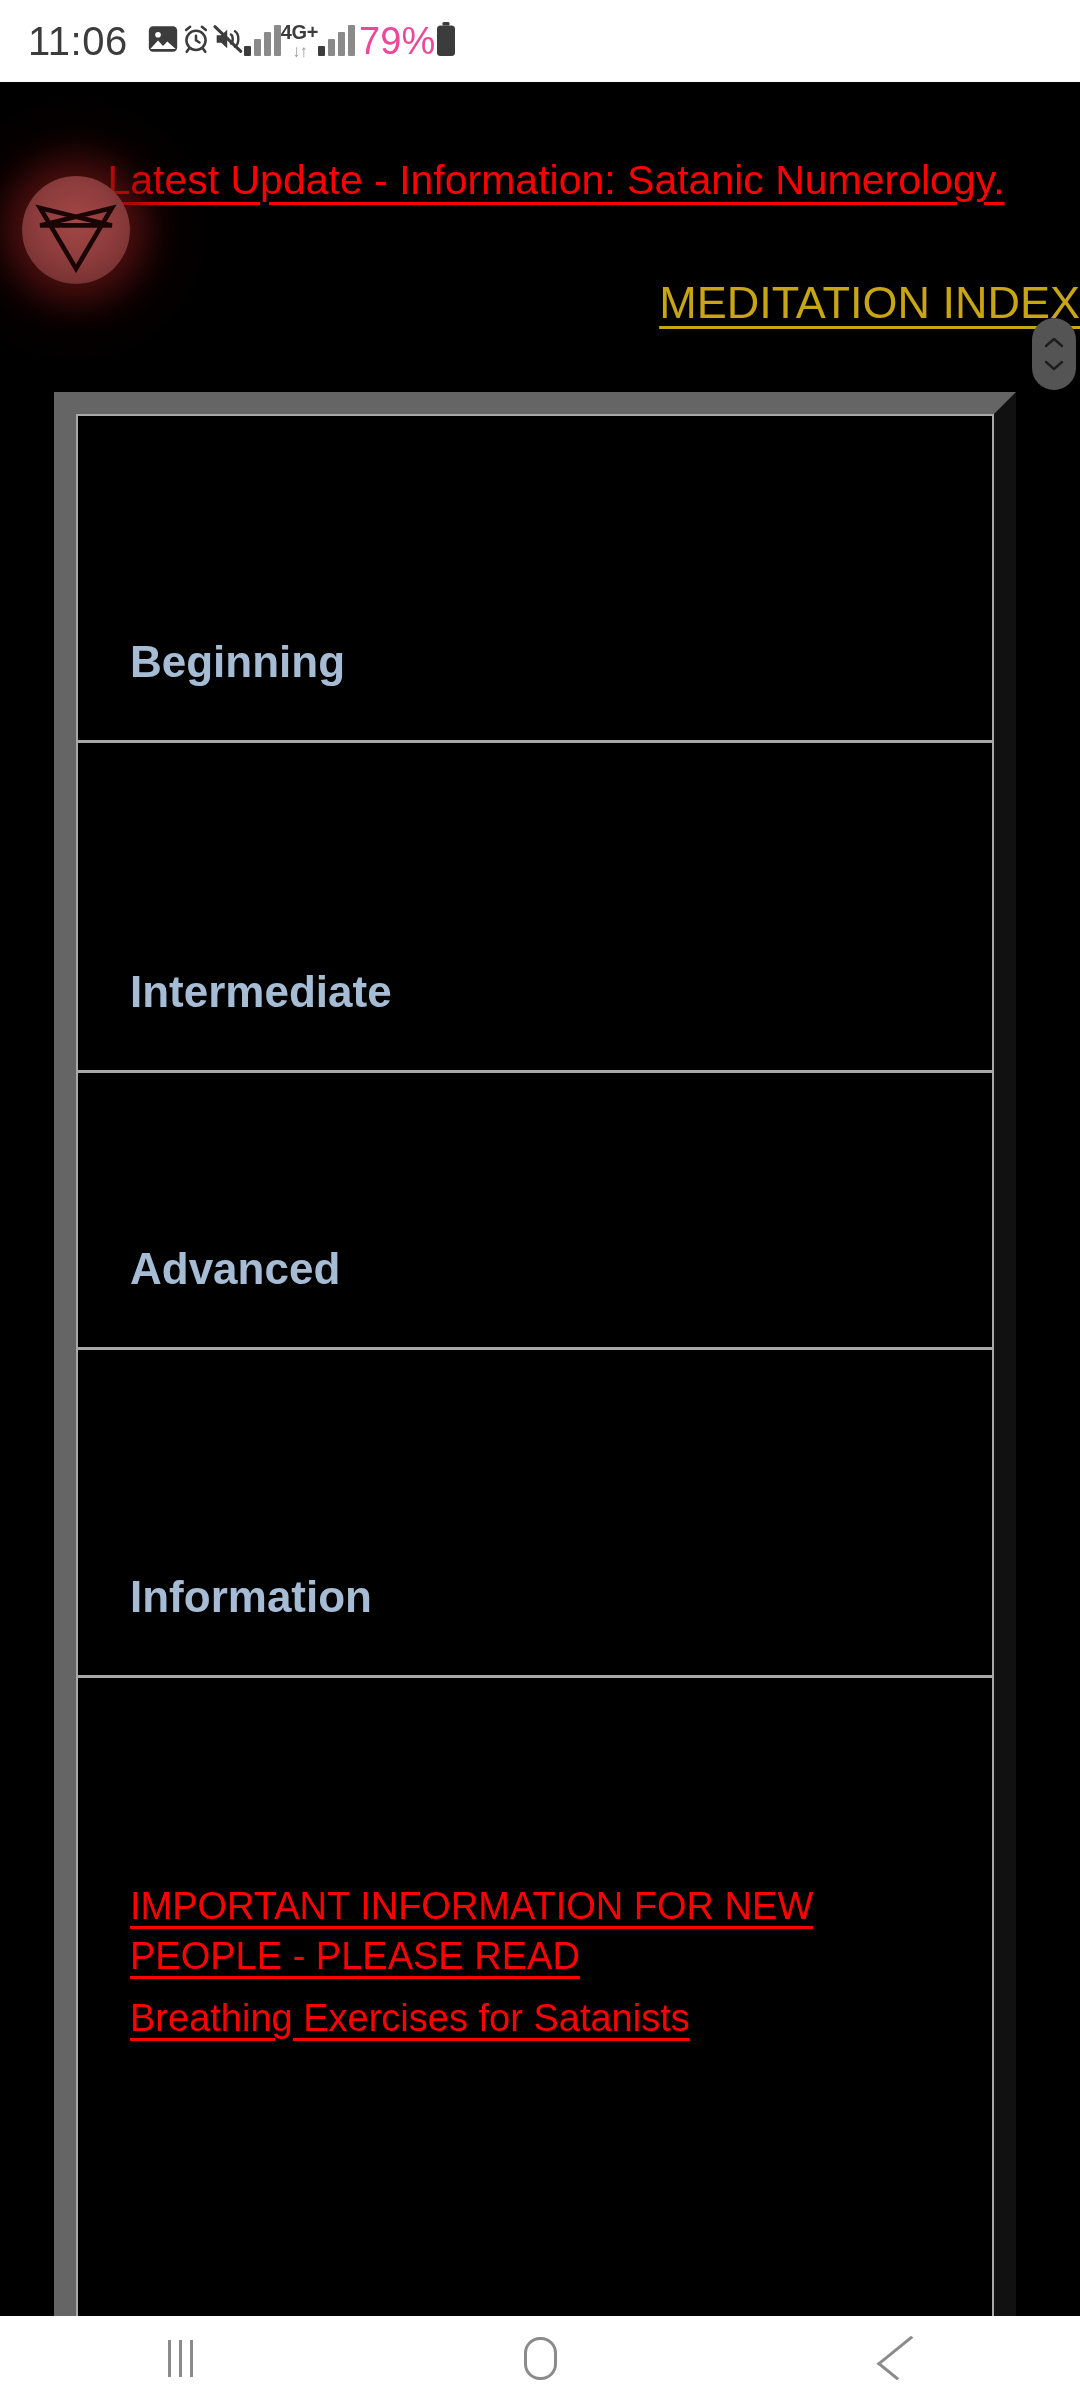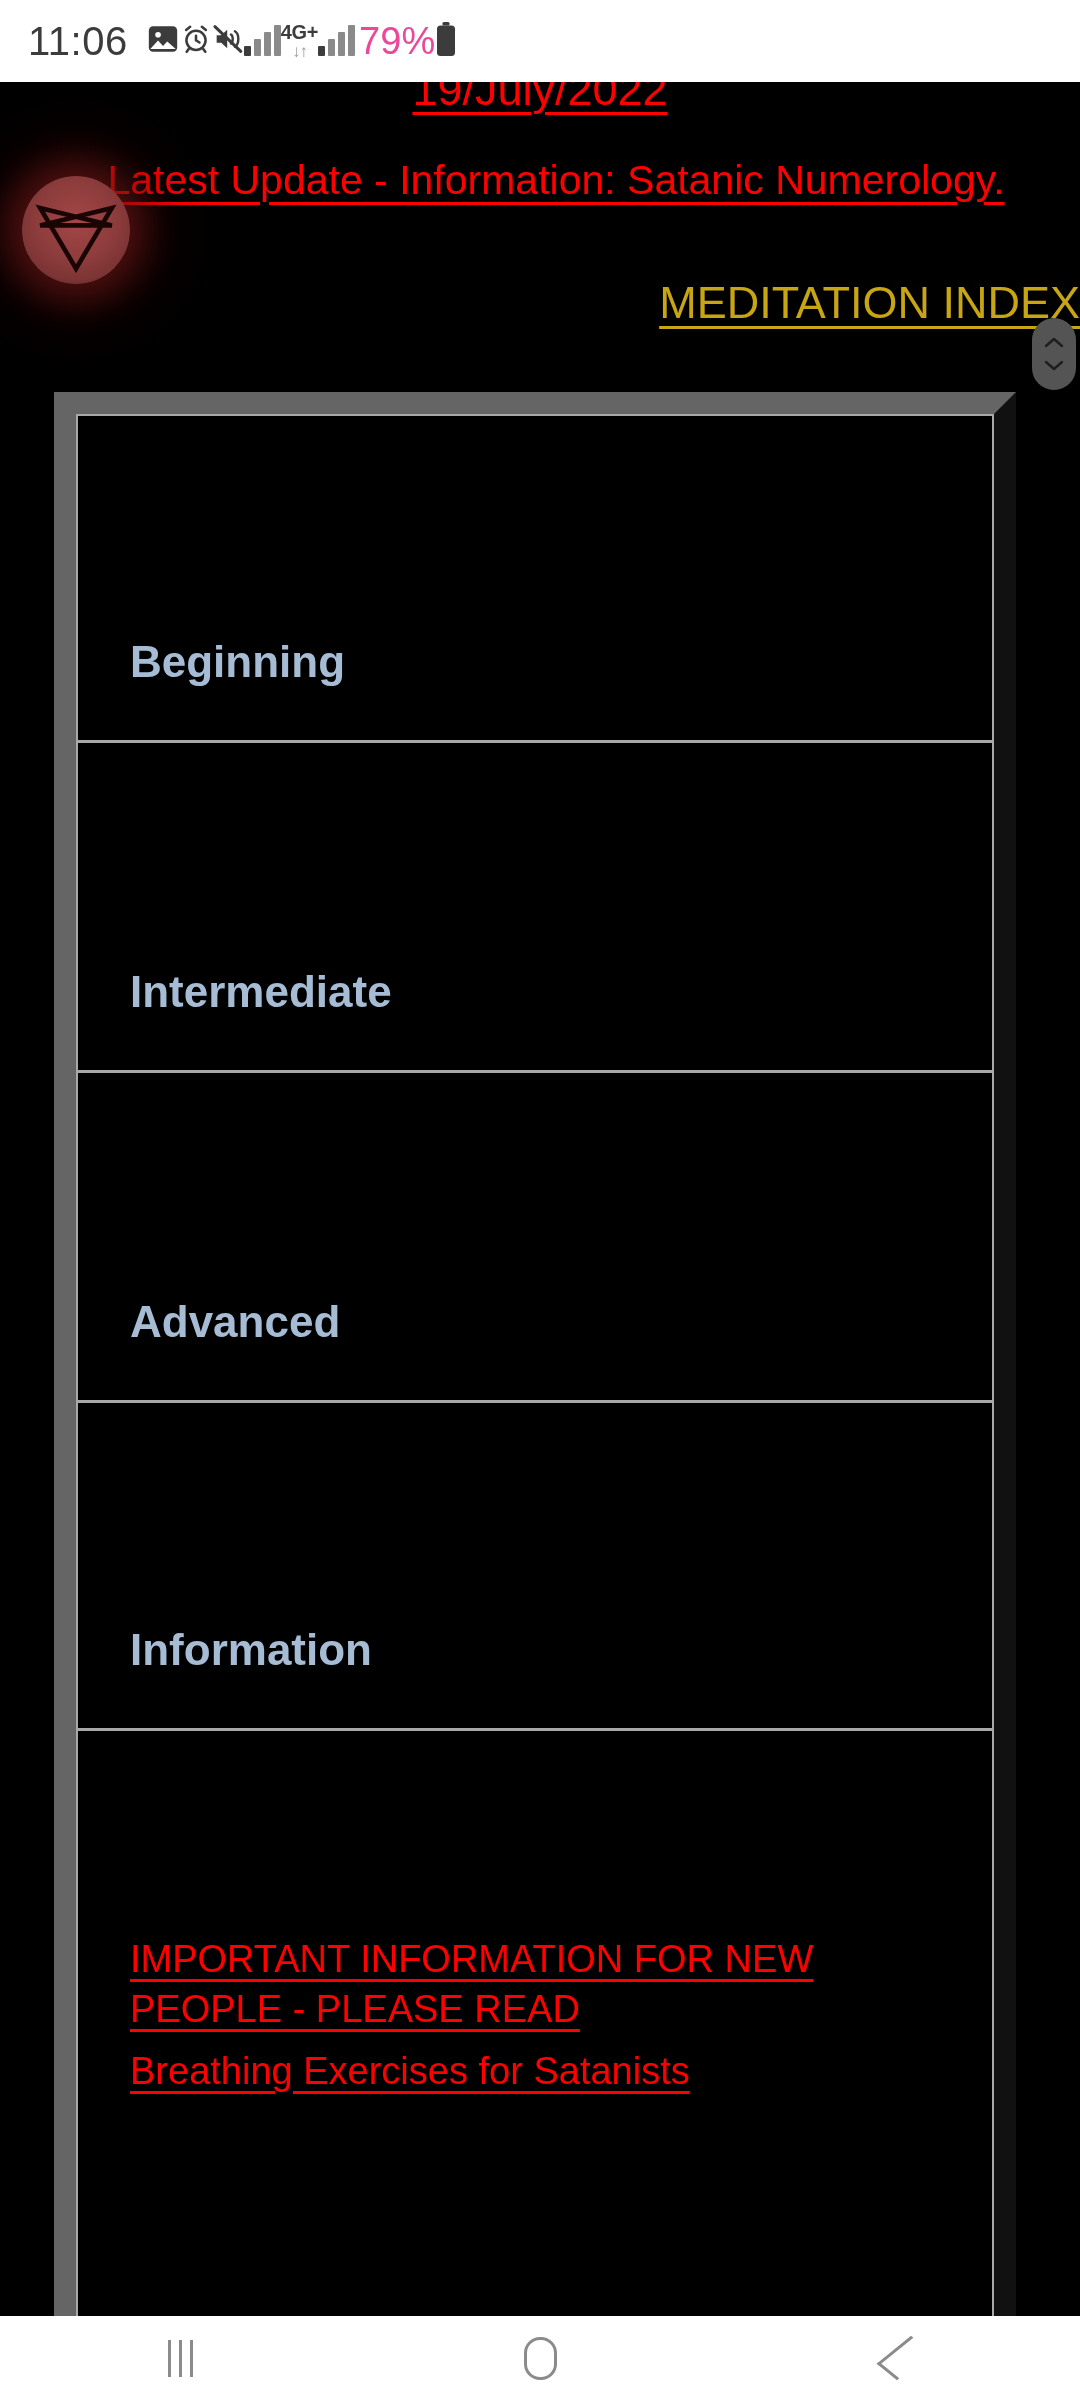--- a/index.html
+++ b/index.html
@@ -183,21 +183,21 @@
   }
   .trow:last-child { border-bottom: none; }
   .trow-label {
     color: #a5bcd4;
     font-size: 44px;
     font-weight: bold;
     line-height: 1;
   }
   .r1 { height: 327px; }
   .r2 { height: 330px; }
-  .r3 { height: 330px; }
+  .r3 { height: 277px; }
   .r4 { height: 328px; }
 
   
   .links-row {
     padding: 8px 0 0 52px;
     display: block;
     height: 600px;
     position: relative;
     background:#000;
   }
@@ -313,21 +313,20 @@
         <svg width="22" height="36" viewBox="0 0 14 24">
           <rect x="4.6" y="0.6" width="4.8" height="2.4" rx="1" fill="#3c3c3c"></rect>
           <rect x="1" y="3" width="12" height="20.4" rx="2.4" fill="#3c3c3c"></rect>
         </svg>
       </span>
     </div>
   </div>
 
   <div id="page">
 
-    <div id="date-line">19/July/2022</div>
 
     <div id="latest-update">Latest Update - Information: Satanic Numerology.</div>
 
     <div id="logo">
       <svg width="92" height="92" viewBox="0 0 100 100" aria-hidden="true">
 
         <polygon points="50,92 11,26 89,45 11,45 89,26" fill="none" stroke="#1a0505" stroke-width="5" stroke-linejoin="miter"></polygon>
       </svg>
     </div>
 

